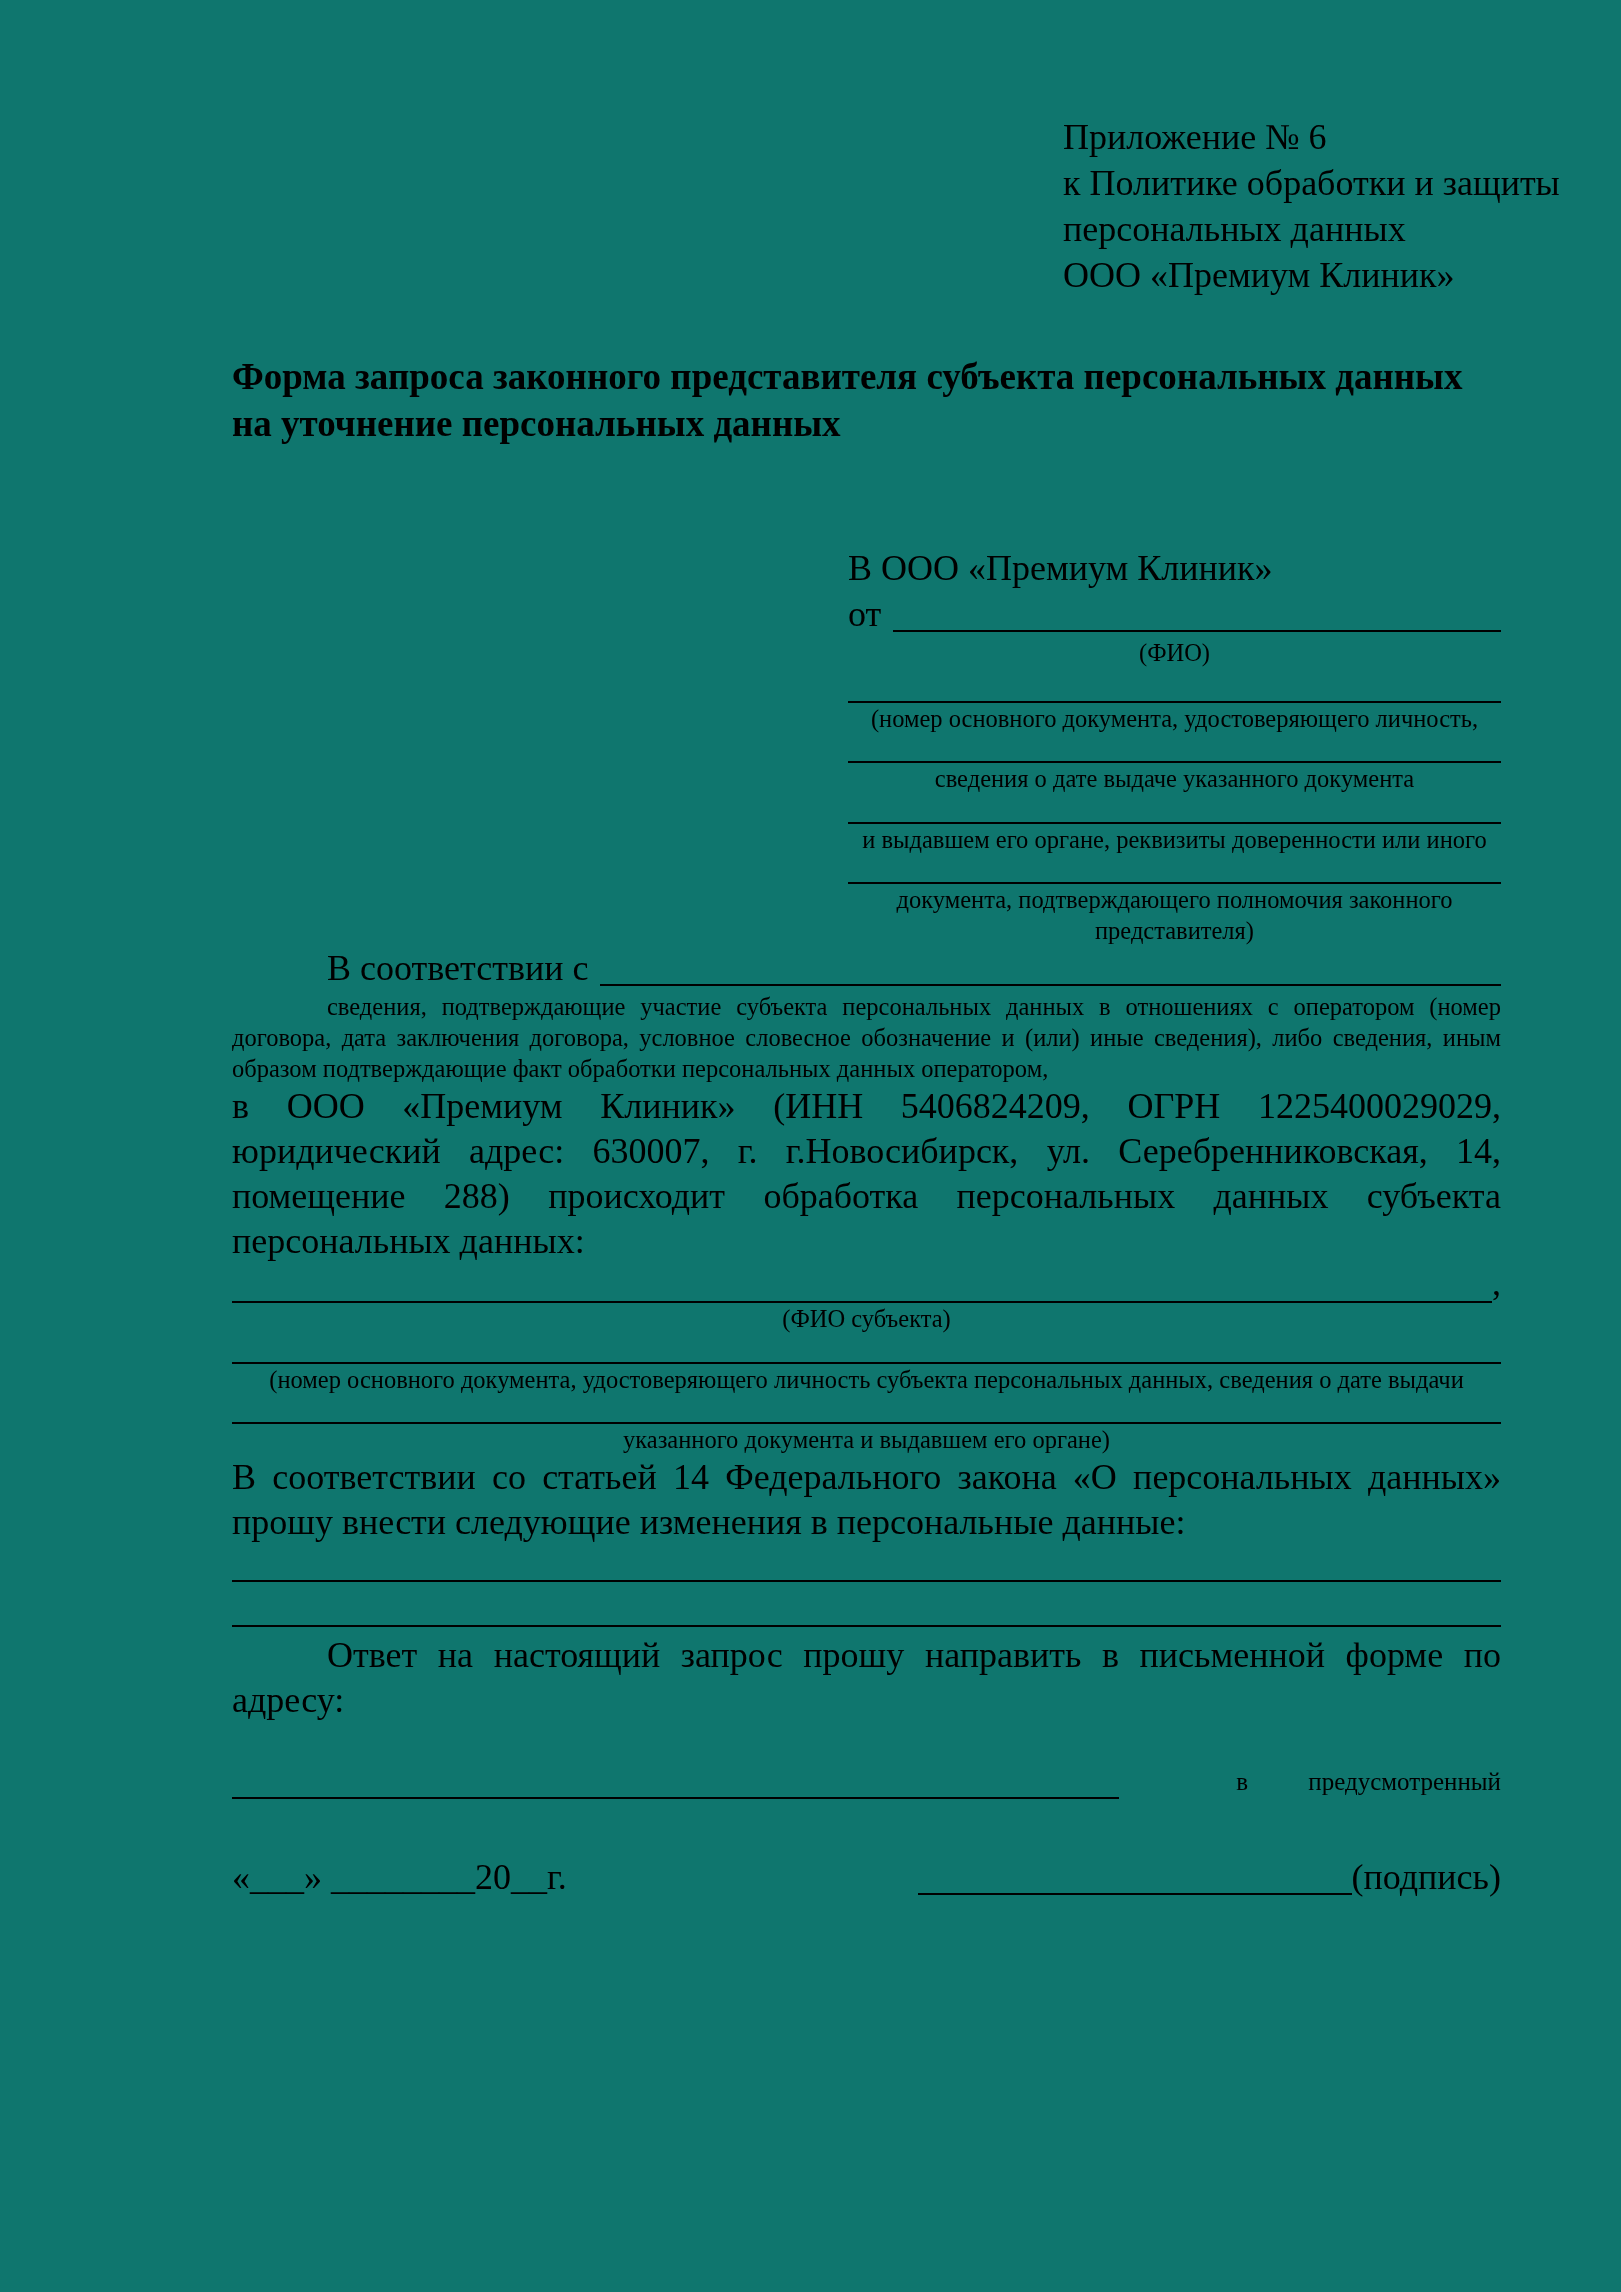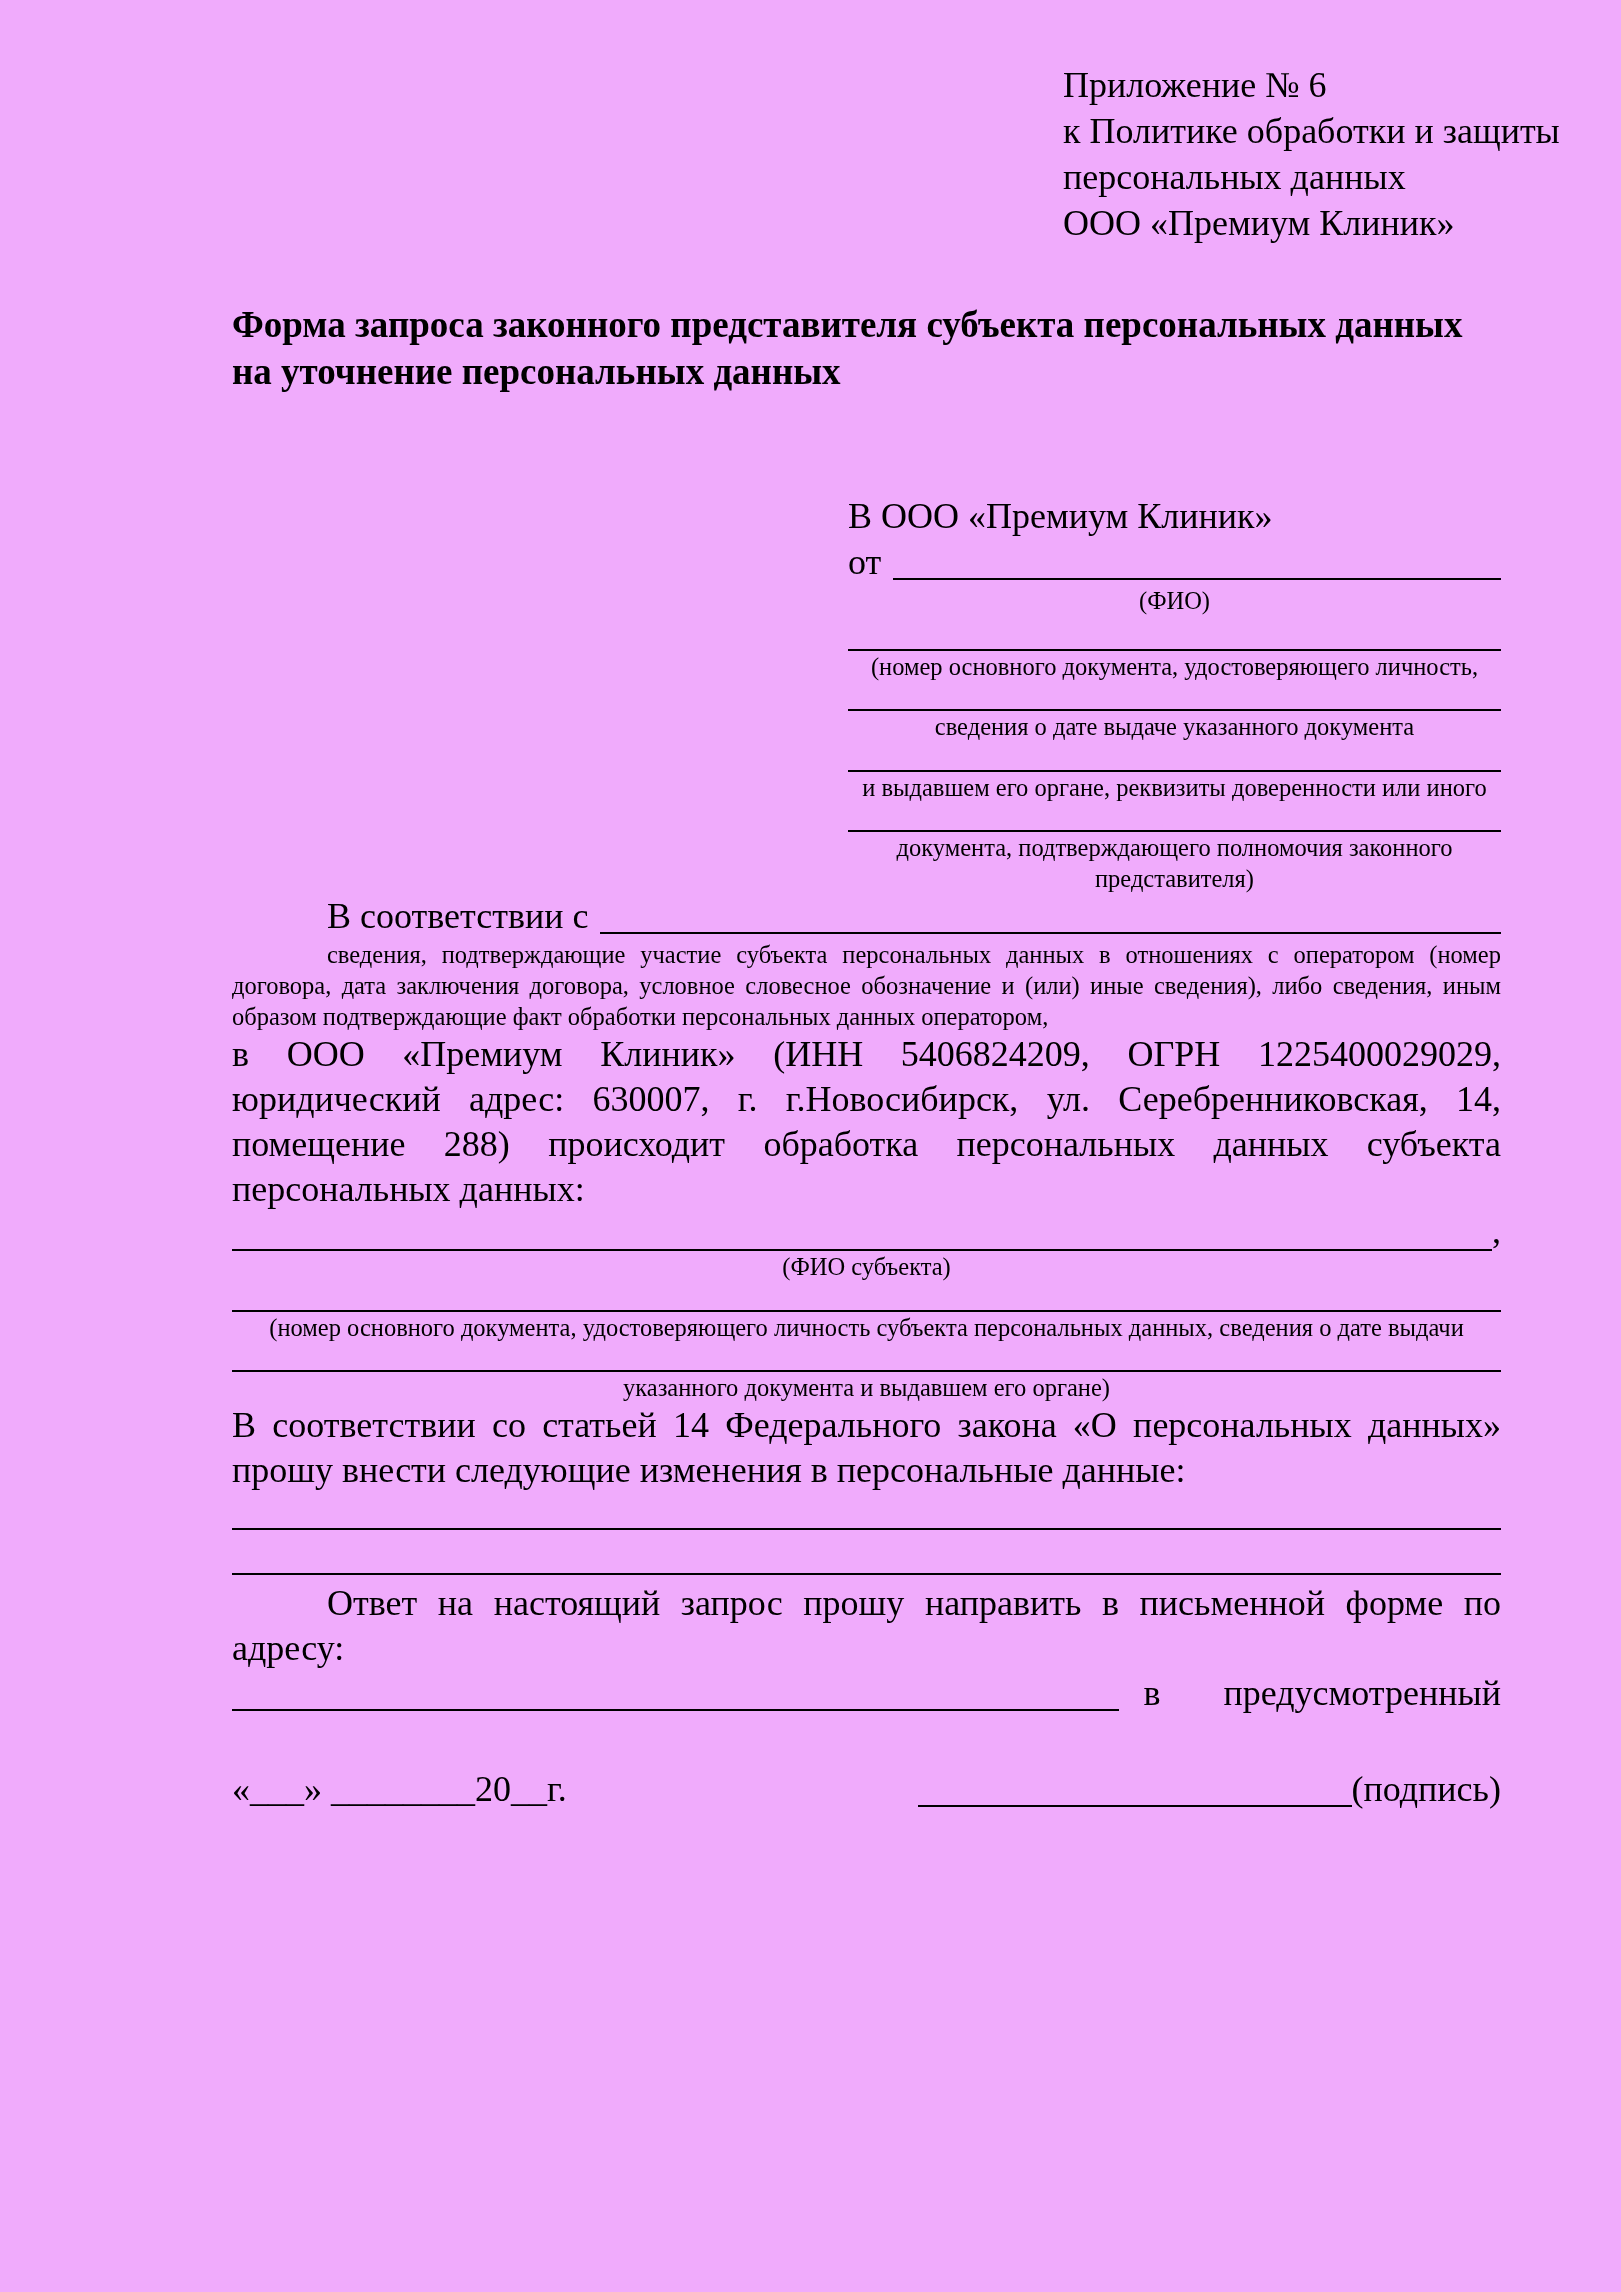--- a/index.html
+++ b/index.html
@@ -1,24 +1,24 @@
 <!DOCTYPE html>
 <html><head>
 <meta charset="utf-8">
 <style>
   html,body { margin:0; padding:0; background:#888; }
   .page {
     position:relative;
     width:1621px; height:2293px;
     margin:0 auto;
-    background:#f0abfc;
+    background:#0f766e;
     color:#000;
     font-family:"Liberation Serif", serif;
     box-sizing:border-box;
-    padding:62px 120px 0 232px;
+    padding:114px 120px 0 232px;
     overflow:hidden;
   }
   
   .annex { margin-left:831px; font-size:36px; line-height:46px; }
   .annex div { white-space:nowrap; }
   
   .title { margin-top:55px; text-align:left; font-weight:bold; font-size:37px; line-height:47px; }
   
   .addressee { margin-top:98px; margin-left:616px; font-size:36px; line-height:46px; }
   .from-row { display:flex; align-items:flex-end; height:46px; }
@@ -34,21 +34,21 @@
   .fill-row .lbl { flex:0 0 auto;margin-top:32px; }
   .fill-row .rule { flex:1 1 auto; margin-left:11.8px; margin-bottom:4.9px; }
   .small-note { font-size:24.5px; line-height:31px; text-align:justify; text-indent:95px; }
   .para { font-size:36px; line-height:45px; text-align:justify; }
   .rule-row { display:flex; align-items:flex-end; font-size:36px; line-height:39px; }
   .rule-row .rule { flex:1 1 auto; height:23.5px; }
   .rule-row .tail { flex:0 0 auto; }
   .blank-full { height:27.4px; border-bottom:2.9px solid #000; }
   .blank-tall { height:43px; border-bottom:2.9px solid #000; }
   .reply-first { font-size:36px; line-height:45px; text-indent:95px; text-align:justify; text-align-last:justify; margin-top:5.9px; }
-  .addr-row { display:flex; justify-content:space-between; align-items:flex-end; font-size:36px; line-height:45px; }
+  .addr-row { display:flex; justify-content:space-between; align-items:flex-end; font-size:25px; line-height:45px;margin-top:36px; }
   .addr-row .rule { flex:0 0 887px; margin-bottom:4.9px; }
   .addr-row .mid { word-spacing:54px; }
   .footer-row { display:flex; justify-content:space-between; align-items:flex-end; margin-top:51px; font-size:36px; line-height:45px; }
   .sig { display:flex; align-items:flex-end; }
   .sig .rule { width:434px; margin-bottom:4.9px; }
 </style>
 </head>
 <body>
 
 <div class="page">

